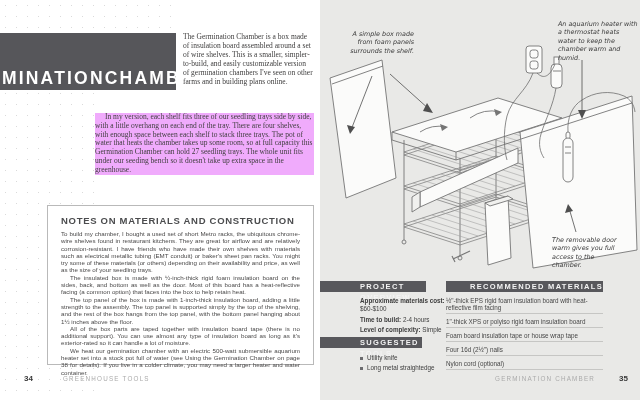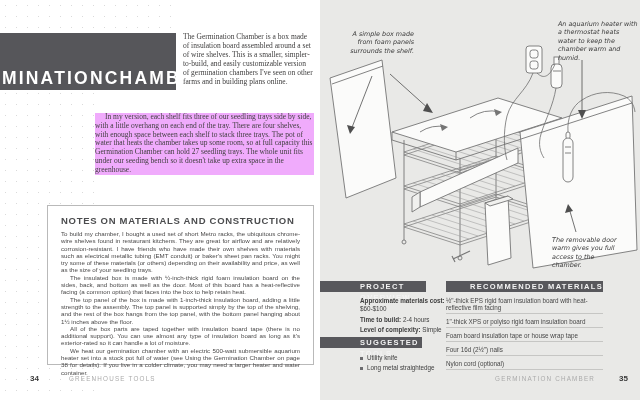--- a/index.html
+++ b/index.html
@@ -23,21 +23,21 @@
 
   .notes-box { position:absolute; left:47px; top:205px; width:267px; height:160px; background:#ffffff;
                border:1px solid #b9b9b9; padding:9px 13px 8px 13px; }
   .notes-heading { font-size:9.5px; font-weight:bold; letter-spacing:0.7px; color:#4b4c4e; margin-bottom:4px; }
   .notes-box p { font-size:6.2px; line-height:7.3px; color:#4a4949; text-align:justify; }
   .notes-box p.ind { text-indent:9px; }
 
   .footer { position:absolute; top:374px; display:flex; align-items:baseline; }
   .footer-left { left:24px; }
   .footer-right { right:12px; }
-  .pagenum { font-size:8px; font-weight:bold; color:#3a3a3a;margin-left:6px; }
+  .pagenum { font-size:8px; font-weight:bold; color:#3a3a3a; }
   .foliolabel { font-size:6.3px; letter-spacing:1.2px; color:#ababab; }
   .footer-left .foliolabel { margin-left:30px; }
   .footer-right .pagenum { margin-left:24px; }
 
   
   .page-right { position:absolute; left:320px; top:0; width:320px; height:400px; background:#e9e9e7; }
   .illust { position:absolute; left:0; top:0; }
 
   .annotation { position:absolute; font-family:"DejaVu Sans", sans-serif; font-style:italic;
                 font-size:6.4px; line-height:8.4px; color:#3a3a3a; }

